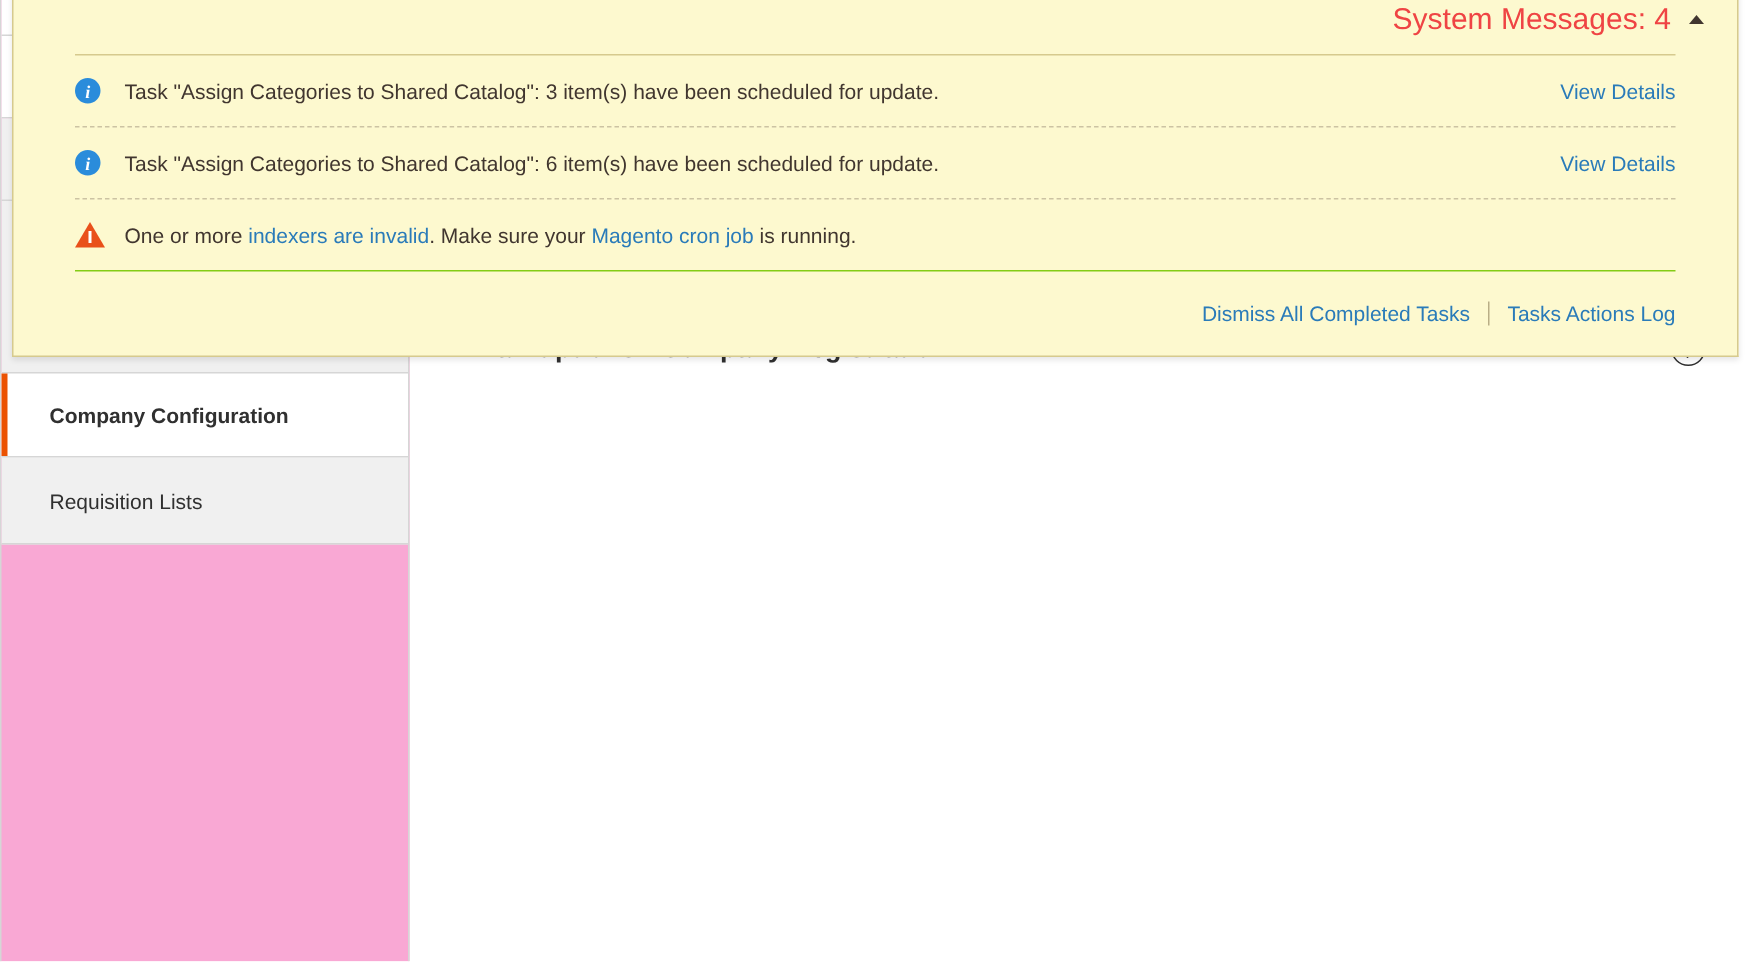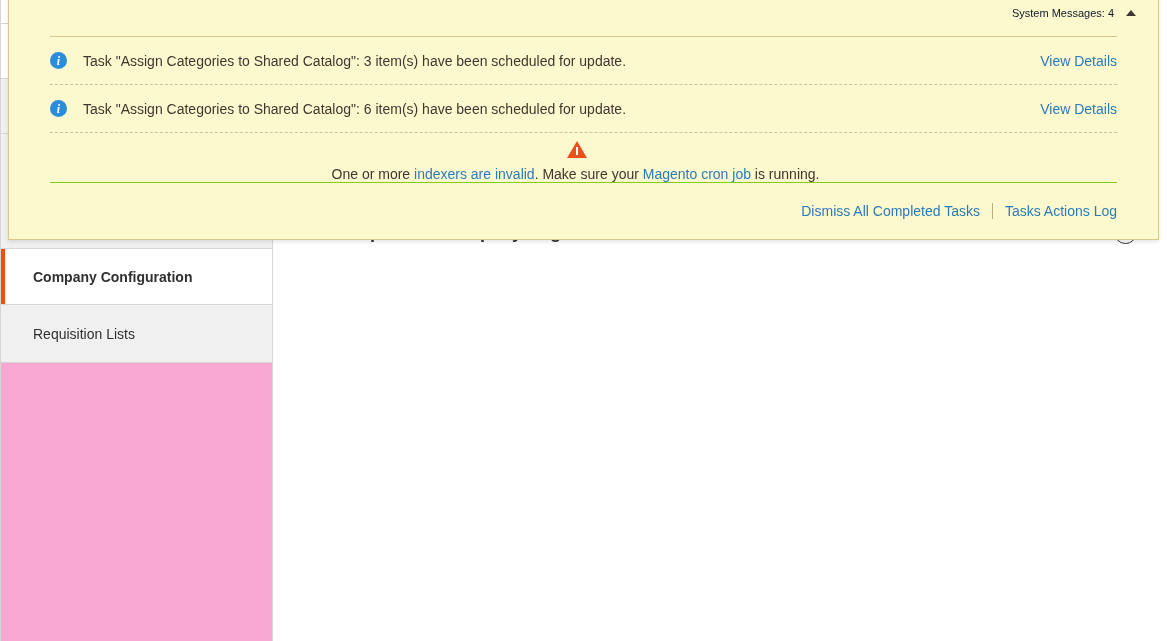--- a/index.html
+++ b/index.html
@@ -257,42 +257,42 @@
   }
   .msg-head {
     height: 46px;
     display: flex;
     align-items: center;
     justify-content: flex-end;
     padding-right: 22px;
     box-sizing: border-box;
   }
   .msg-head .mh-text {
-    font-size: 11px;
-    color: #0f172a;
+    font-size: 20px;
+    color: #ef4444;
   }
   .caret-up {
     margin-left: 12px;
     width: 0; height: 0;
     border-left: 5px solid transparent;
     border-right: 5px solid transparent;
     border-bottom: 6px solid #41362f;
   }
   .msg-list {
     margin: 0 41px;
     border-top: 1px solid #d6ca8e;
   }
   .msg-row {
     display: flex;
     align-items: center;
     min-height: 47px;
     padding: 0;
     border-bottom: 1px dashed #ccc3a3;
   }
-  .msg-row:last-child { border-bottom: none; flex-direction: column; }
+  .msg-row:last-child { border-bottom: none; }
   .msg-row .icon-wrap {
     width: 33px;
     flex: 0 0 33px;
     display: flex;
     align-items: center;
   }
   .ico-info {
     width: 17px; height: 17px;
     border-radius: 50%;
     background: #2a8cdb;

